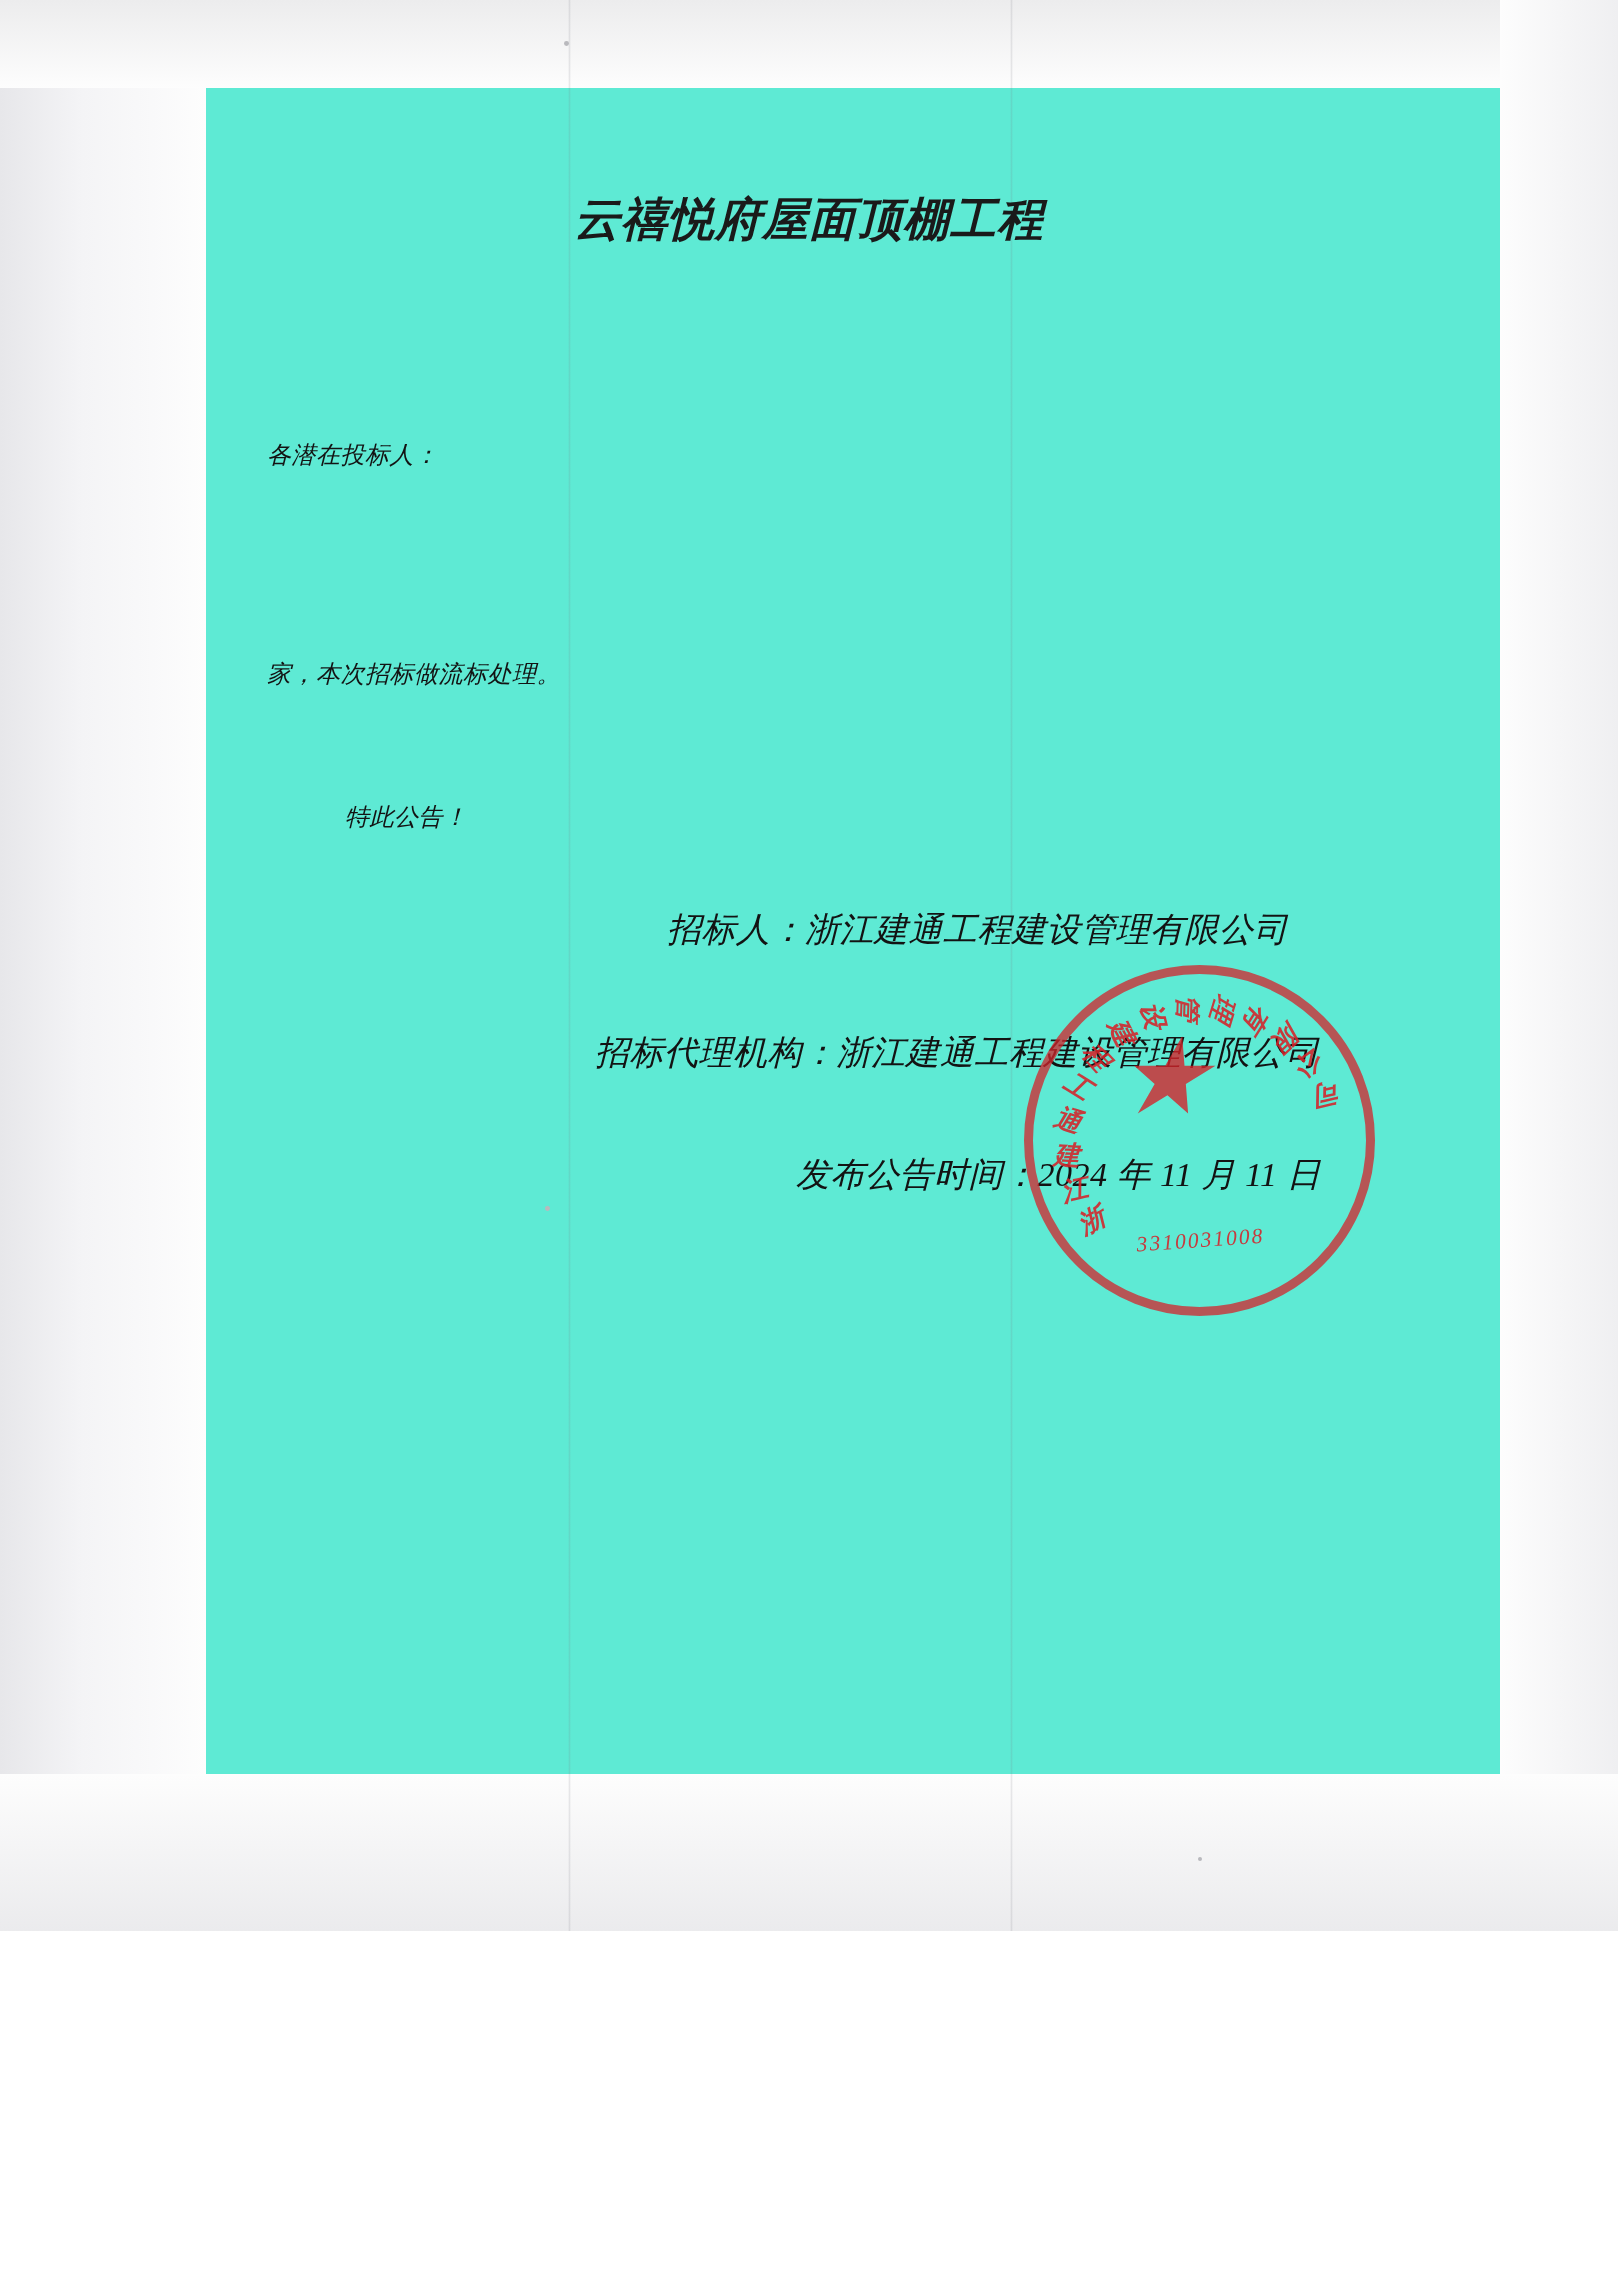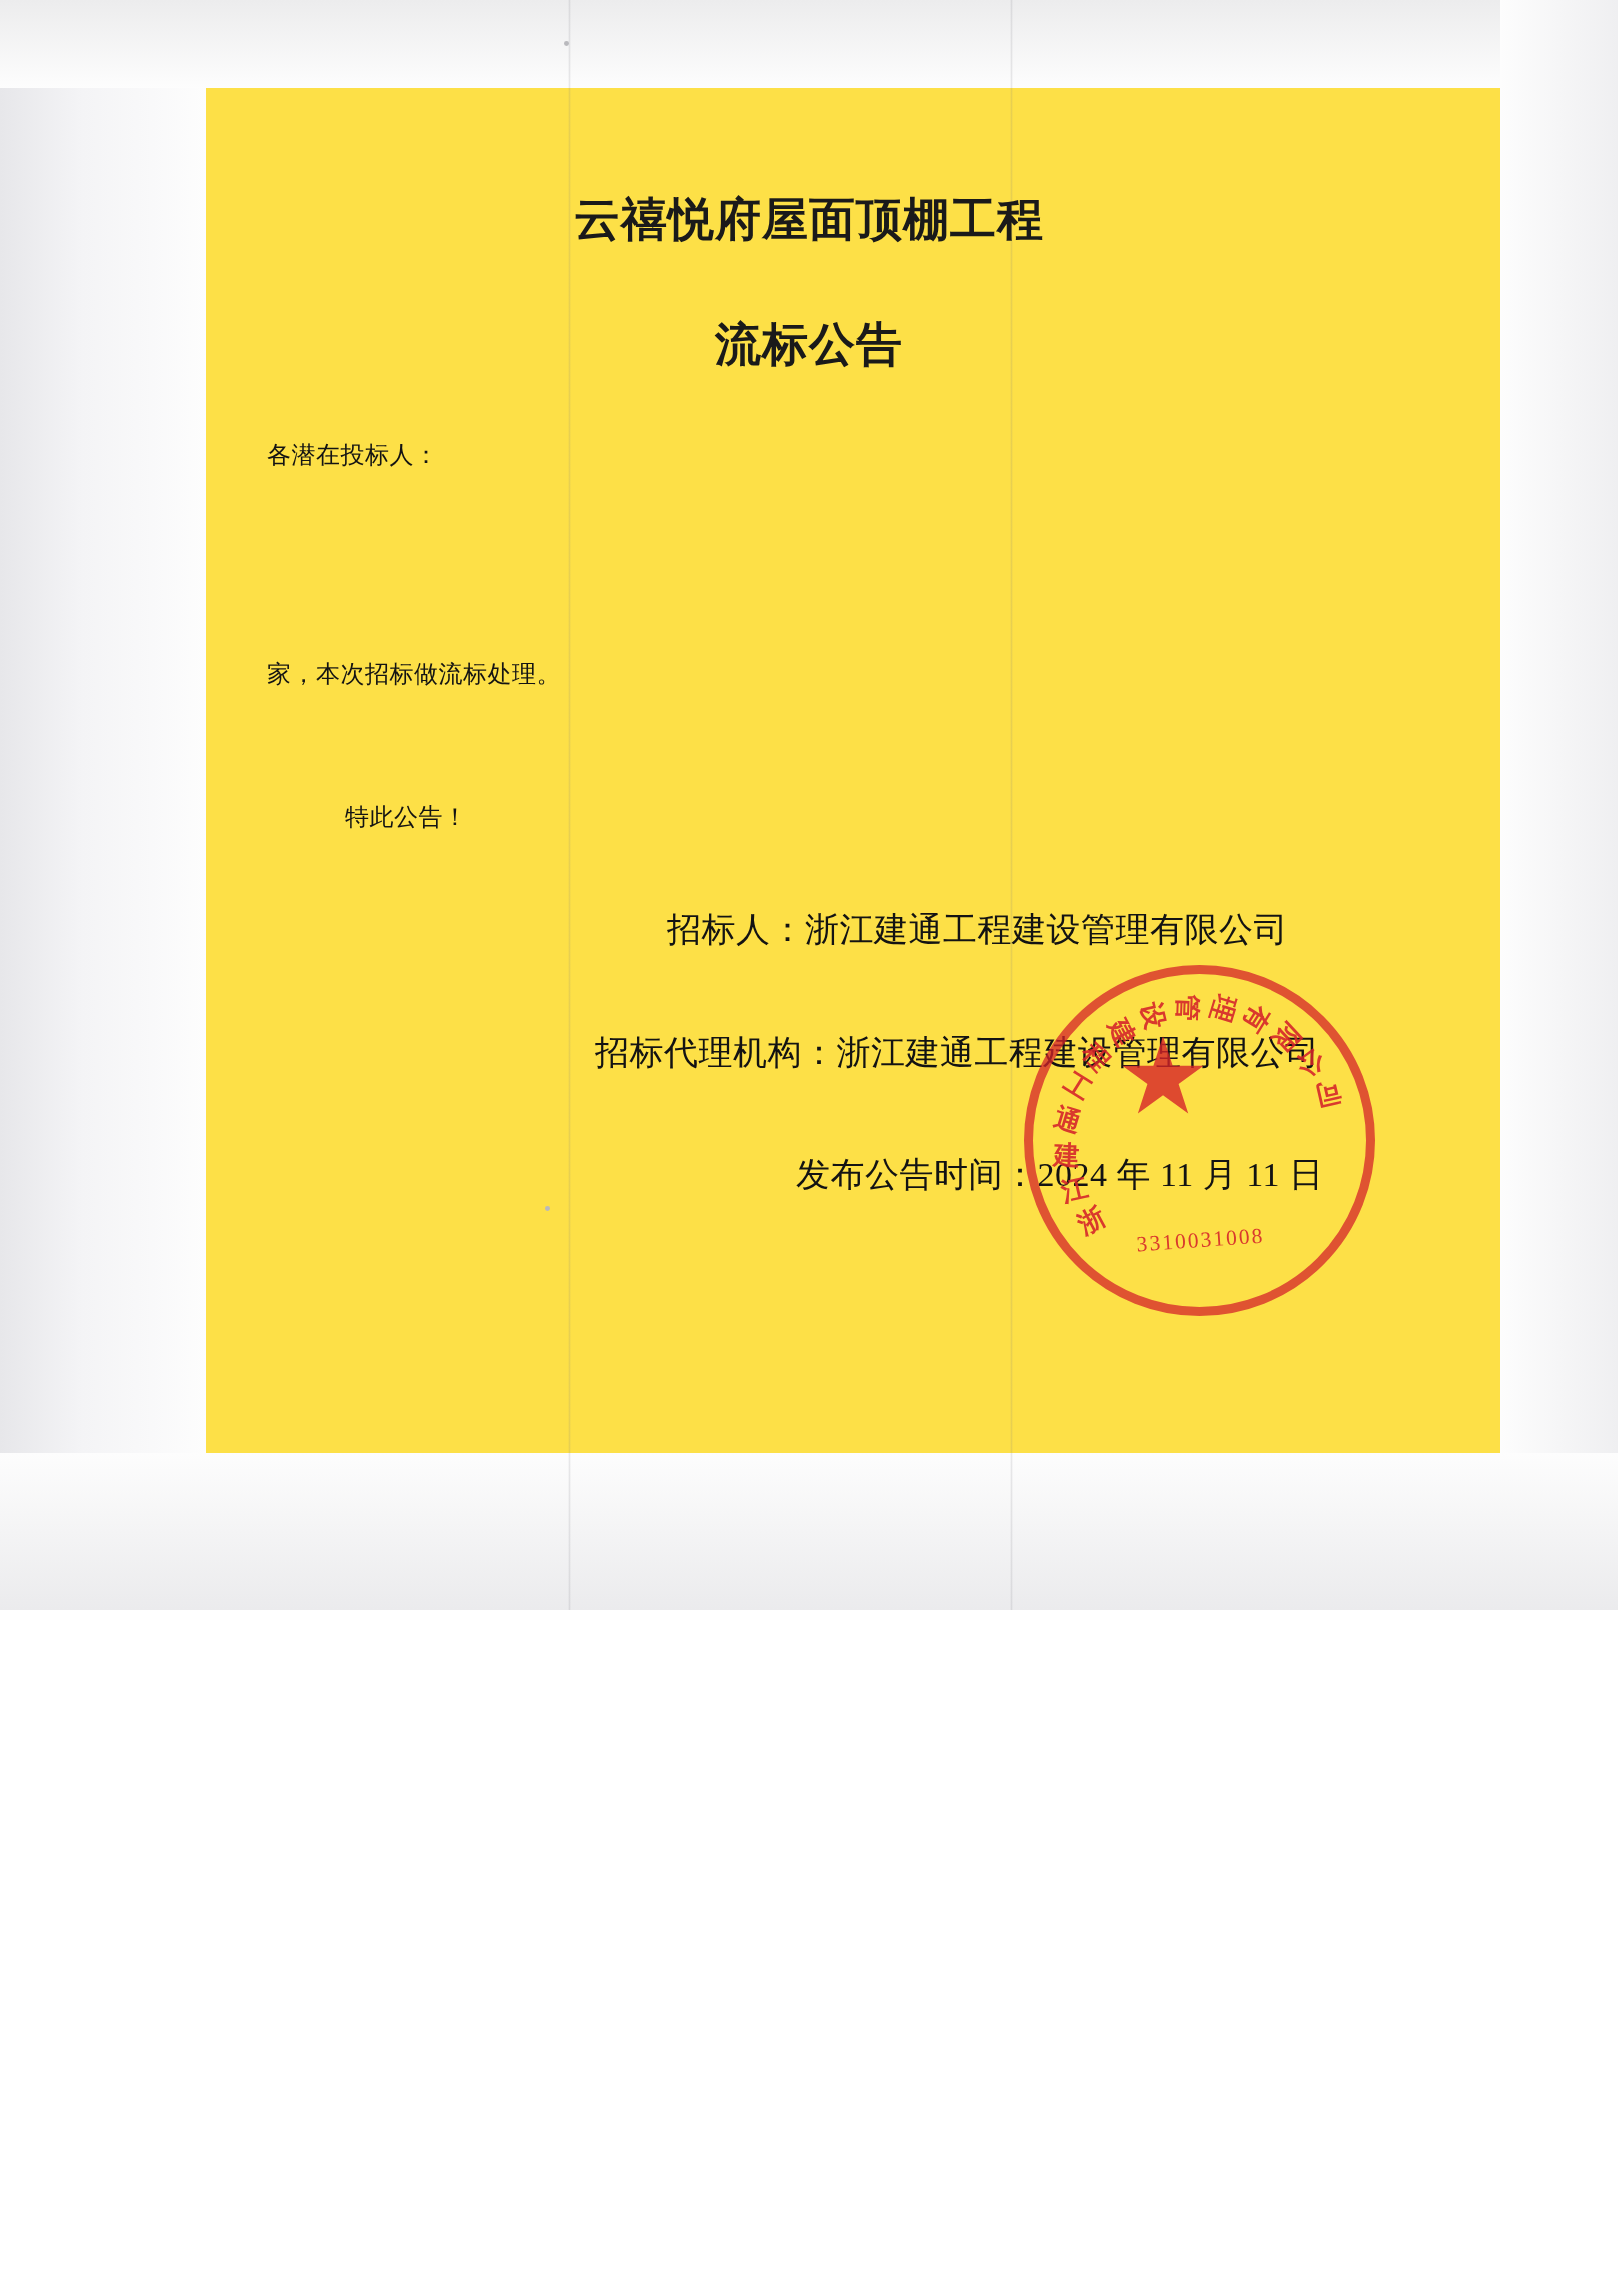--- a/index.html
+++ b/index.html
@@ -6,23 +6,24 @@
     margin: 0;
     padding: 0;
     background: #ffffff;
   }
   body {
     font-family: "Liberation Serif", "DejaVu Serif", serif;
   }
   .page {
     position: relative;
     width: 1618px;
-    height: 1610px;
-    background: #fde047;
+    height: 1931px;
+    background: #5eead4;
     overflow: hidden;
+    font-style: italic;
   }
   
   .paper-shade-left {
     position: absolute;
     left: 0; top: 0;
     width: 206px; height: 2277px;
     background: linear-gradient(to right, #e7e7ea 0%, #f4f4f6 40%, #fdfdfd 100%);
     pointer-events: none;
   }
   .paper-shade-top {
@@ -174,21 +175,20 @@
   <div class="fold-line" style="left:568px;"></div>
   <div class="fold-line" style="left:1010px;"></div>
   <div class="speck" style="left:564px; top:41px; width:4.9px; height:4.9px;"></div>
   <div class="speck" style="left:545px; top:1206px; width:4.9px; height:4.9px;"></div>
   <div class="speck" style="left:1198px; top:1857px; width:3.9px; height:3.9px;"></div>
 
   <div class="content">
 
     <div class="title title-1">云禧悦府屋面顶棚工程</div>
 
-    <div class="title title-2">流标公告</div>
 
     <div class="para addressee">各潜在投标人：</div>
 
 
     <div class="para body-line-2">家，本次招标做流标处理。</div>
 
     <div class="para notice">特此公告！</div>
 
     <div class="sign-line sign-1">招标人：浙江建通工程建设管理有限公司</div>
 

